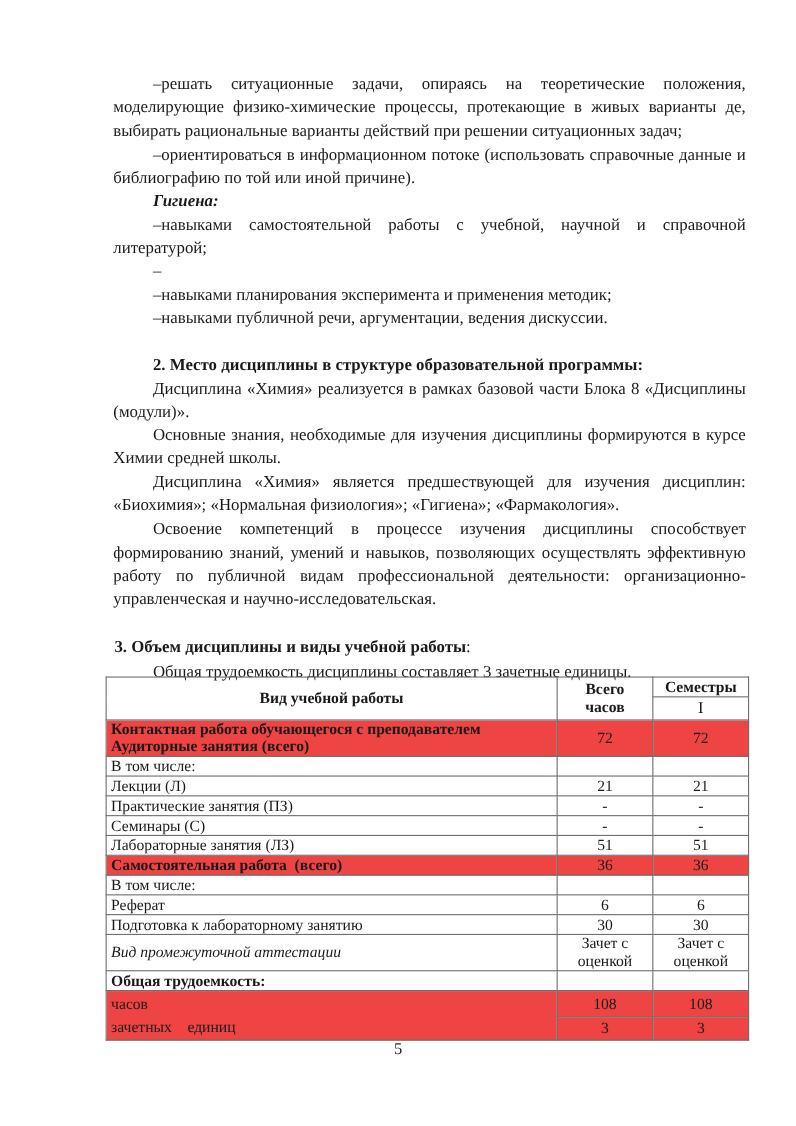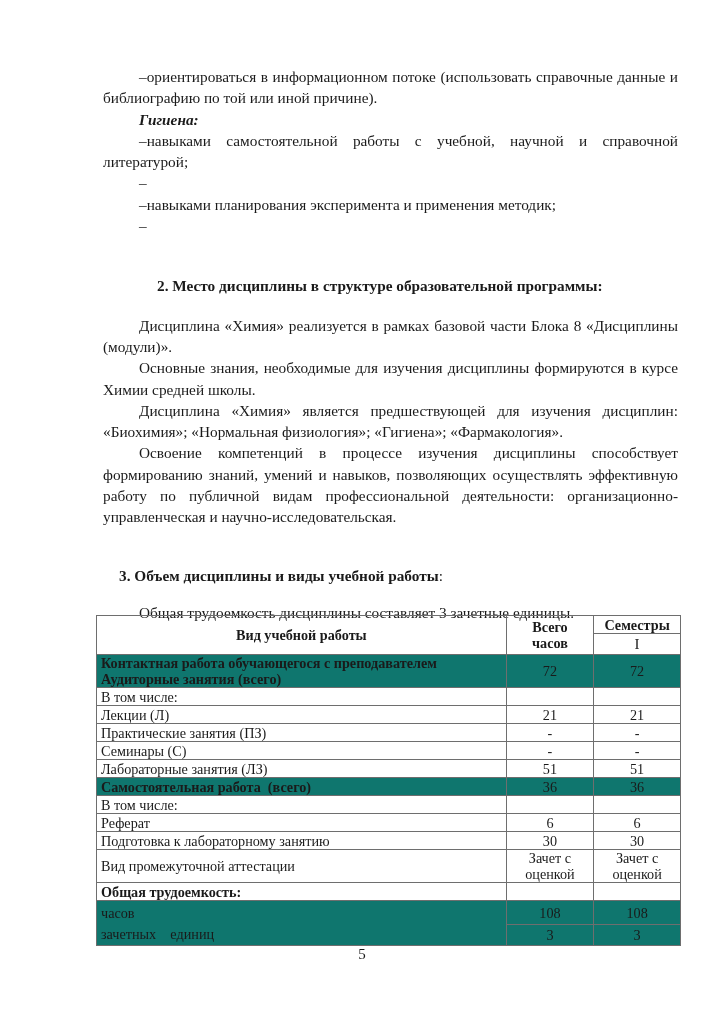--- a/index.html
+++ b/index.html
@@ -10,62 +10,63 @@
   }
   .page { position: absolute; left: 0; top: 0; width: 724px; height: 1024px; }
   .text {
     position: absolute; left: 103px; width: 575px;
     font-size: 15.3px; line-height: 21.3px;
     text-align: justify;
   }
   .p { margin: 0; text-indent: 36px; text-align: justify; }
   .dash::before { content: "\2013"; }
   .bi { font-weight: bold; font-style: italic; }
-  .heading { margin: 18px; text-indent: 36px; font-weight: bold; }
-  .h3 { margin: 16px; font-weight: bold; }
+  .heading { margin: 0; text-indent: 36px; font-weight: bold; }
+  .h3 { margin: 1px; font-weight: bold; }
   .h3 .colon { font-weight: normal; }
   .gap { height: 21px; }
 
   table.work {
     position: absolute; left: 96px; top: 615px;
     width: 585px; border-collapse: collapse;
     font-size: 14.2px; line-height: 16px;
     font-family: "Liberation Serif", "DejaVu Serif", serif;
   }
   table.work td, table.work th {
     border: 1.3px solid #6e6e6e;
     padding: 0 4px;
     vertical-align: middle;
   }
   table.work th { font-weight: bold; text-align: center; }
   .c1 { width: 404px; text-align: left; }
   .c2 { width: 79px; text-align: center; margin-top: 10px; }
   .c3 { width: 78px; text-align: center; }
-  .grey td { background: #0f766e; }
+  .grey td { background: #ef4444; }
   .h18 td { height: 17px; }
   .bold-cell { font-weight: bold; }
   .page-number {
     position: absolute; left: 0; width: 724px; top: 946px;
     text-align: center; font-size: 15px;
   }
   .stack { display: block; }
 </style>
 </head>
 <body>
 
 <div class="page">
 
   <div class="text" style="top:66px;">
+    <p class="p"><span class="dash"></span><span>решать ситуационные задачи, опираясь на теоретические положения, моделирующие физико-химические процессы, протекающие в живых варианты де, выбирать рациональные варианты действий при решении ситуационных задач;</span></p>
     <p class="p"><span class="dash"></span><span>ориентироваться в информационном потоке (использовать справочные данные и библиографию по той или иной причине).</span></p>
 
     <p class="p bi">Гигиена:</p>
     <p class="p"><span class="dash"></span><span>навыками самостоятельной работы с учебной, научной и справочной литературой;</span></p>
     <p class="p"><span class="dash"></span></p>
     <p class="p"><span class="dash"></span><span>навыками планирования эксперимента и применения методик;</span></p>
-    <p class="p"><span class="dash"></span></p>
+    <p class="p"><span class="dash"></span><span>навыками публичной речи, аргументации, ведения дискуссии.</span></p>
 
     <div class="gap"></div>
 
     <p class="heading">2. Место дисциплины в структуре образовательной программы:</p>
     <p class="p">Дисциплина «Химия» реализуется в рамках базовой части Блока 8 «Дисциплины (модули)».</p>
     <p class="p">Основные знания, необходимые для изучения дисциплины формируются в курсе Химии средней школы.</p>
     <p class="p">Дисциплина «Химия» является предшествующей для изучения дисциплин: «Биохимия»; «Нормальная физиология»; «Гигиена»; «Фармакология».</p>
     <p class="p">Освоение компетенций в процессе изучения дисциплины способствует формированию знаний, умений и навыков, позволяющих осуществлять эффективную работу по публичной видам профессиональной деятельности: организационно-управленческая и научно-исследовательская.</p>
 
     <div class="gap"></div>
@@ -136,21 +137,21 @@
       <td class="c1">Реферат</td>
       <td class="c2">6</td>
       <td class="c3">6</td>
     </tr>
     <tr class="h18">
       <td class="c1">Подготовка к лабораторному занятию</td>
       <td class="c2">30</td>
       <td class="c3">30</td>
     </tr>
     <tr>
-      <td class="c1" style="height:31px;">Вид промежуточной аттестации</td>
+      <td class="c1" style="height:31px;font-style:italic;">Вид промежуточной аттестации</td>
       <td class="c2">
         <span class="stack">Зачет с</span>
         <span class="stack">оценкой</span>
       </td>
       <td class="c3">
         <span class="stack">Зачет с</span>
         <span class="stack">оценкой</span>
       </td>
     </tr>
     <tr class="h18">

